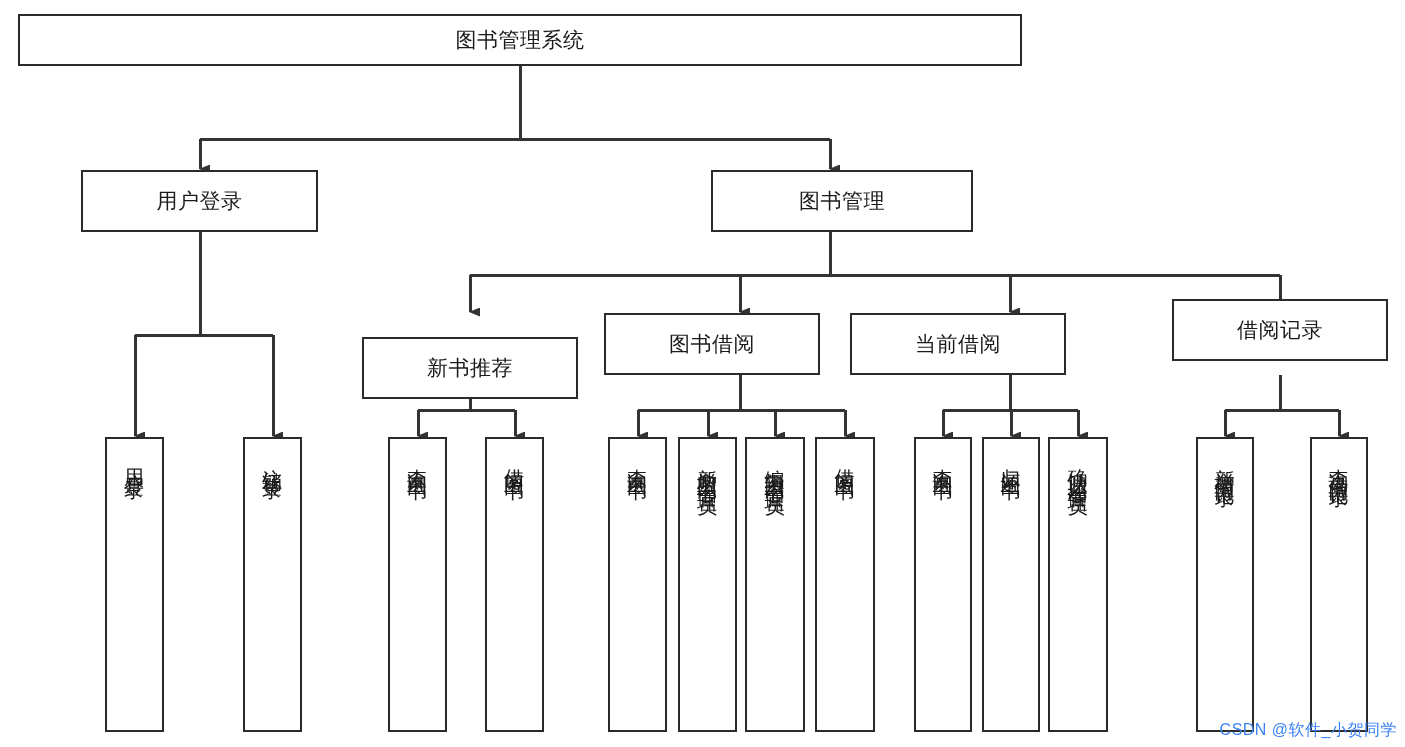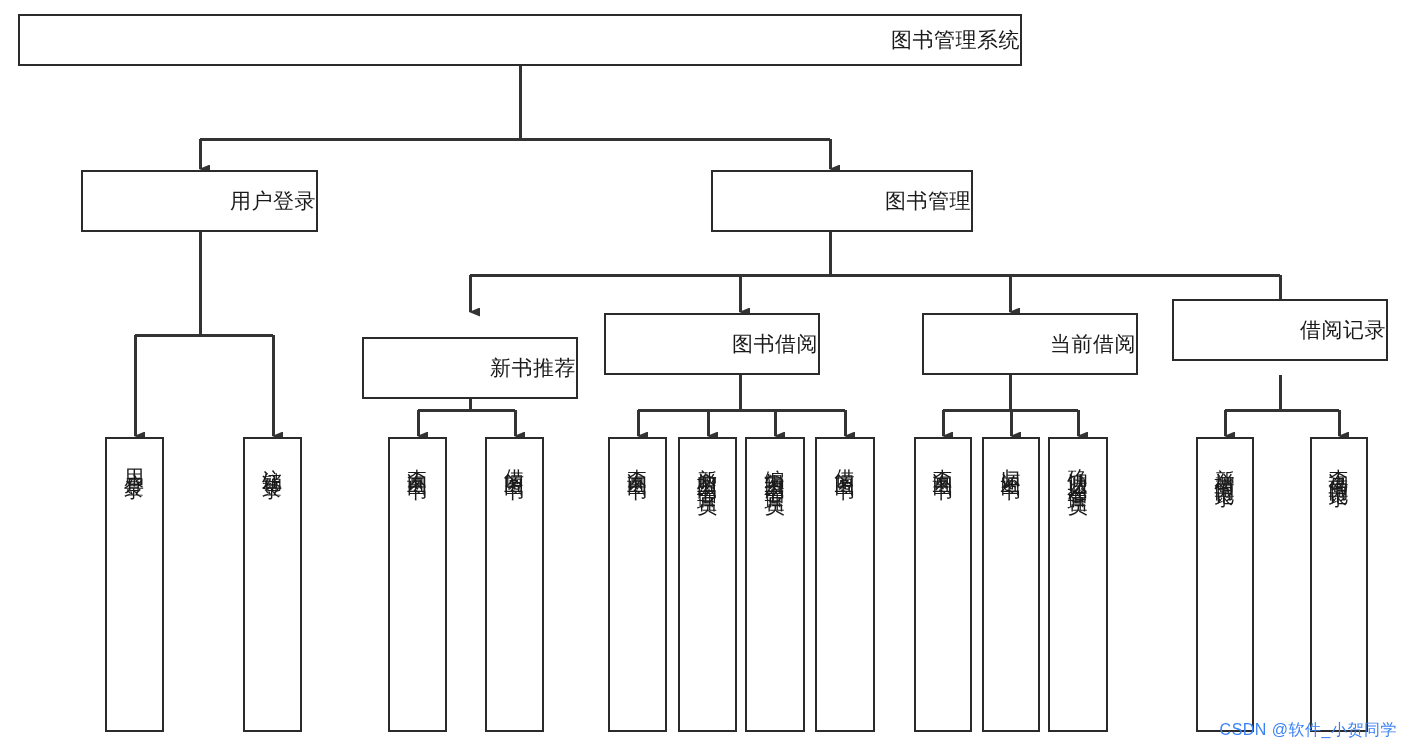--- a/index.html
+++ b/index.html
@@ -26,21 +26,21 @@
     width: 1405px;
     height: 747px;
   }
   .node {
     position: absolute;
     box-sizing: border-box;
     background: #ffffff;
     border: 2px solid #2b2b2b;
     display: flex;
     align-items: center;
-    justify-content: flex-end;
+    justify-content: center;
     color: #1a1a1a;
   }
   .node-label {
     font-size: 21px;
     line-height: 1.18;
     letter-spacing: 0.5px;
     white-space: pre;
     text-align: center;
   }
   .node.horizontal .node-label {
@@ -124,21 +124,21 @@
       </div>
       <div class="node horizontal" style="left: 711px; top: 170px; width: 262px; height: 62px;">
         <span class="node-label">图书管理</span>
       </div>
       <div class="node horizontal" style="left: 362px; top: 313px; width: 216px; height: 62px; margin-top: 24px;">
         <span class="node-label">新书推荐</span>
       </div>
       <div class="node horizontal" style="left: 604px; top: 313px; width: 216px; height: 62px;">
         <span class="node-label">图书借阅</span>
       </div>
-      <div class="node horizontal" style="left: 922px; top: 313px; width: 216px; height: 62px;">
+      <div class="node horizontal" style="left: 850px; top: 313px; width: 216px; height: 62px;">
         <span class="node-label">当前借阅</span>
       </div>
       <div class="node horizontal" style="left: 1172px; top: 299px; width: 216px; height: 62px;">
         <span class="node-label">借阅记录</span>
       </div>
       <div class="node vertical" style="left: 105px; top: 437px; width: 59px; height: 295px;">
         <span class="node-label">用户登录</span>
       </div>
       <div class="node vertical" style="left: 243px; top: 437px; width: 59px; height: 295px;">
         <span class="node-label">注销登录</span>

